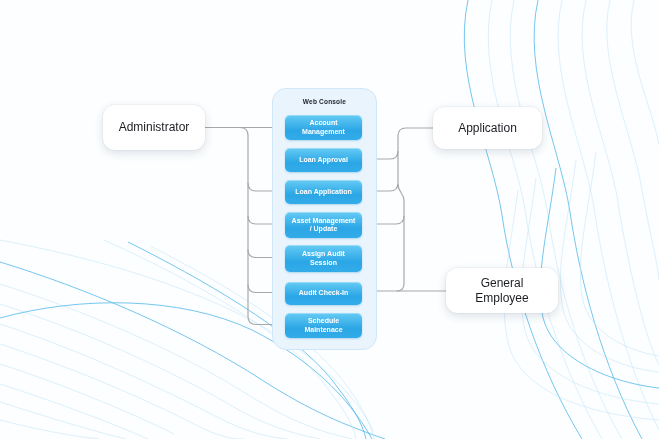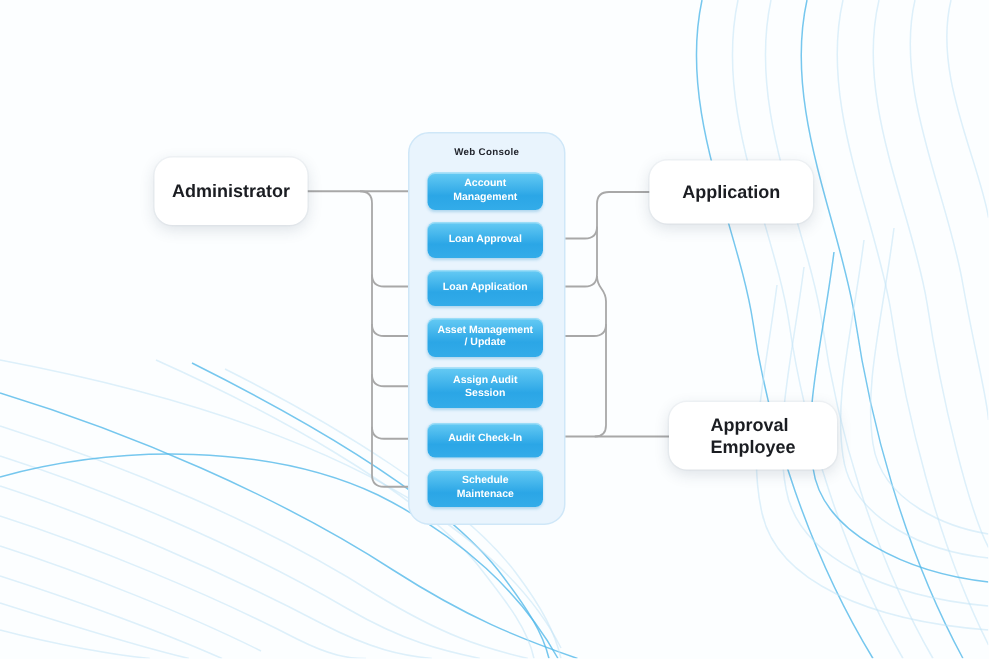--- a/index.html
+++ b/index.html
@@ -14,22 +14,22 @@
   #console-title{position:absolute;left:0;top:9px;width:100%;text-align:center;
     font-size:6.5px;font-weight:bold;color:#23262e;letter-spacing:.2px;}
   .console-btn{position:absolute;left:12px;width:77px;border:none;border-radius:5px;
     background:linear-gradient(180deg,#66cbf4 0%,#2ba6e6 62%,#33ace9 100%);
     color:#ffffff;font-family:"Liberation Sans",sans-serif;font-weight:bold;font-size:7px;
     line-height:8.5px;text-align:center;white-space:pre-line;
     display:flex;align-items:center;justify-content:center;padding:0 3px;box-sizing:border-box;
     box-shadow:inset 0 1px 0 rgba(255,255,255,.35),0 1px 2px rgba(30,140,200,.28);cursor:pointer;}
   .role{position:absolute;background:#ffffff;border-radius:12px;
     box-shadow:0 3px 10px rgba(40,60,90,.15),0 0 0 1px rgba(120,140,160,.06);
-    display:flex;align-items:center;justify-content:center;
-    font-weight:bold;font-size:12px;line-height:15px;color:#1b1d22;white-space:pre-line;cursor:pointer;}
+    display:flex;align-items:center;justify-content:center;text-align:center;
+    font-weight:normal;font-size:12px;line-height:15px;color:#1b1d22;white-space:pre-line;cursor:pointer;}
 </style>
 </head>
 <body>
 
 <div id="stage">
 
   <svg class="layer" width="659" height="439" viewBox="0 0 659 439">
     <g>
       <path class="wave bright" d="M 468 0 C 452 75 492 150 502 215 C 512 285 540 370 582 439"></path>
       <path class="wave" d="M 492 0 C 476 75 516 150 526 215 C 536 285 562 370 602 439"></path>
@@ -90,21 +90,21 @@
       <polygon class="arrow" points="276.5,321 283,324.5 276.5,328"></polygon>
       <polygon class="arrow" points="371.5,155.5 365,159 371.5,162.5"></polygon>
       <polygon class="arrow" points="371.5,187.5 365,191 371.5,194.5"></polygon>
       <polygon class="arrow" points="371.5,220.5 365,224 371.5,227.5"></polygon>
       <polygon class="arrow" points="371.5,287.5 365,291 371.5,294.5"></polygon>
     </g>
   </svg>
 
   <div class="role" style="left:103px;top:105px;width:102px;height:45px;">Administrator</div>
   <div class="role" style="left:433px;top:107px;width:109px;height:42px;">Application</div>
-  <div class="role" style="left:446px;top:268px;width:112px;height:45px;">Approval
+  <div class="role" style="left:446px;top:268px;width:112px;height:45px;">General
 Employee</div>
 
   <div id="console-panel">
     <div id="console-title">Web Console</div>
     <button class="console-btn" style="top:26px;height:25px;">Account
 Management</button>
     <button class="console-btn" style="top:59px;height:24px;">Loan Approval</button>
     <button class="console-btn" style="top:91px;height:24px;">Loan Application</button>
     <button class="console-btn" style="top:123px;height:26px;">Asset Management
 / Update</button>

